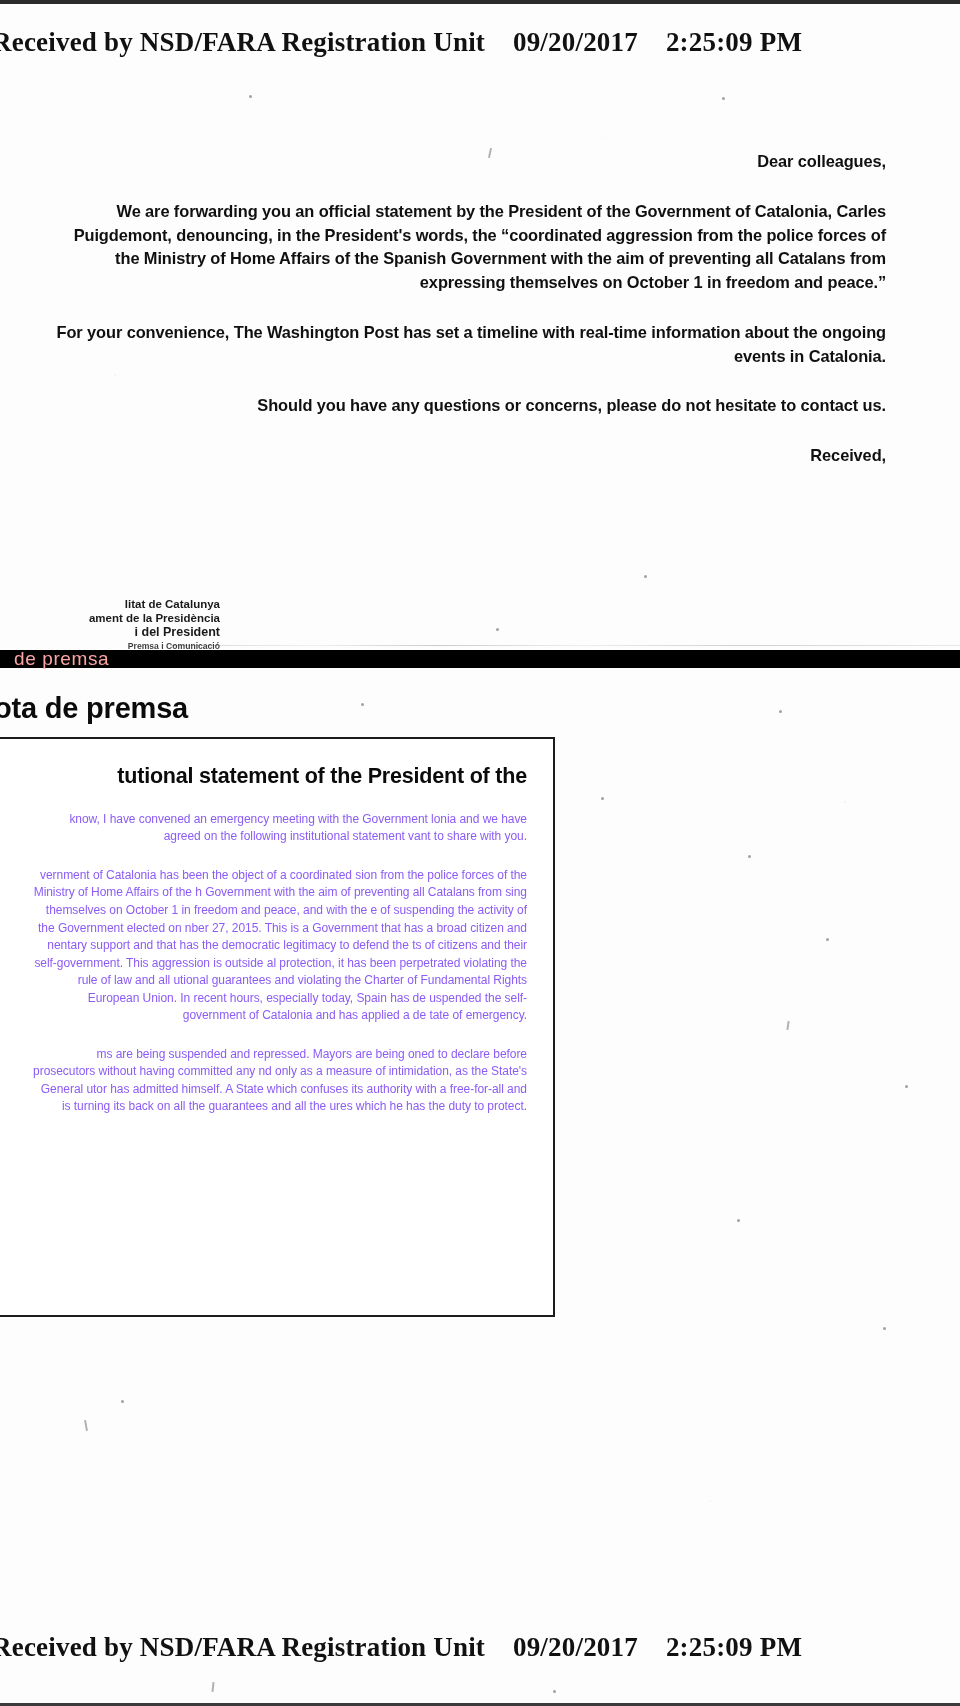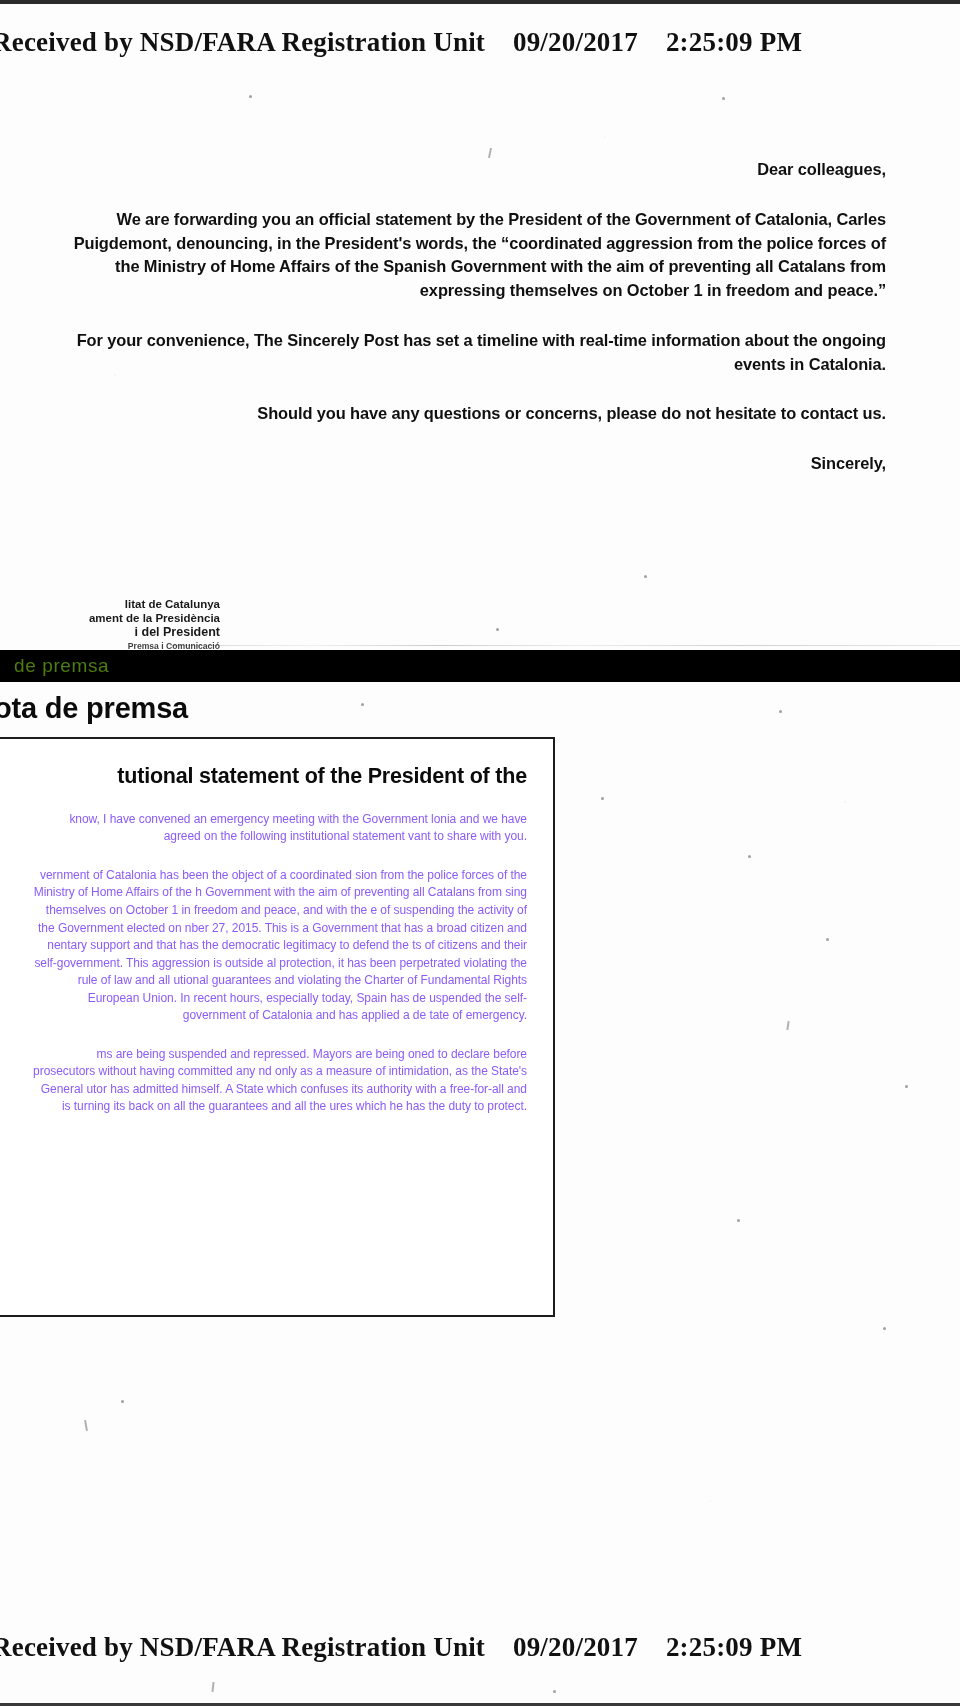--- a/index.html
+++ b/index.html
@@ -70,21 +70,21 @@
     position: absolute;
     left: 56px;
     top: 146px;
     width: 830px;
     font-size: 16.4px;
     line-height: 1.45;
     color: #101010;
     font-weight: 600;
   }
   .email p {
-    margin: 12px 0 26px 0;
+    margin: 4px 0 26px 0;
     letter-spacing: -0.1px;
   }
   .email .u {
     text-underline-offset: 2px;
   }
 
   
   .letterhead {
     position: absolute;
     left: -30px;
@@ -111,23 +111,23 @@
       rgba(0,0,0,.20) 34%, rgba(0,0,0,.06) 52%,
       rgba(0,0,0,.18) 72%, rgba(0,0,0,.08) 100%);
   }
 
   
   .banner {
     position: absolute;
     left: 0;
     top: 650px;
     width: 960px;
-    height: 32px;
+    height: 18px;
     background: #000000;
-    color: #4d7c0f;
+    color: #fca5a5;
     display: flex;
     align-items: center;
   }
   .banner-text {
     font-size: 19px;
     letter-spacing: .6px;
     padding-left: 14px;
     font-weight: 400;
   }
 
@@ -199,23 +199,23 @@
     <span>Received by NSD/FARA Registration Unit</span>
     <span class="sp"></span>
     <span>09/20/2017</span>
     <span class="sp"></span>
     <span>2:25:09 PM</span>
   </div>
 
   <div class="email">
     <p>Dear colleagues,</p>
     <p>We are forwarding you an official statement by the President of the Government of Catalonia, Carles Puigdemont, denouncing, in the President's words, the “coordinated aggression from the police forces of the Ministry of Home Affairs of the Spanish Government with the aim of preventing all Catalans from expressing themselves on October 1 in freedom and peace.”</p>
-    <p><span>For your convenience, The Sincerely Post has set a </span><span class="u">timeline</span><span> with real-time information about the ongoing events in Catalonia.</span></p>
+    <p><span>For your convenience, The Washington Post has set a </span><span class="u">timeline</span><span> with real-time information about the ongoing events in Catalonia.</span></p>
     <p>Should you have any questions or concerns, please do not hesitate to contact us.</p>
-    <p>Sincerely,</p>
+    <p>Received,</p>
   </div>
 
   <div class="letterhead">
     <div class="lh-1">litat de Catalunya</div>
     <div class="lh-2">ament de la Presidència</div>
     <div class="lh-3">i del President</div>
     <div class="lh-4">Premsa i Comunicació</div>
   </div>
   <div class="faint-rule"></div>
 

